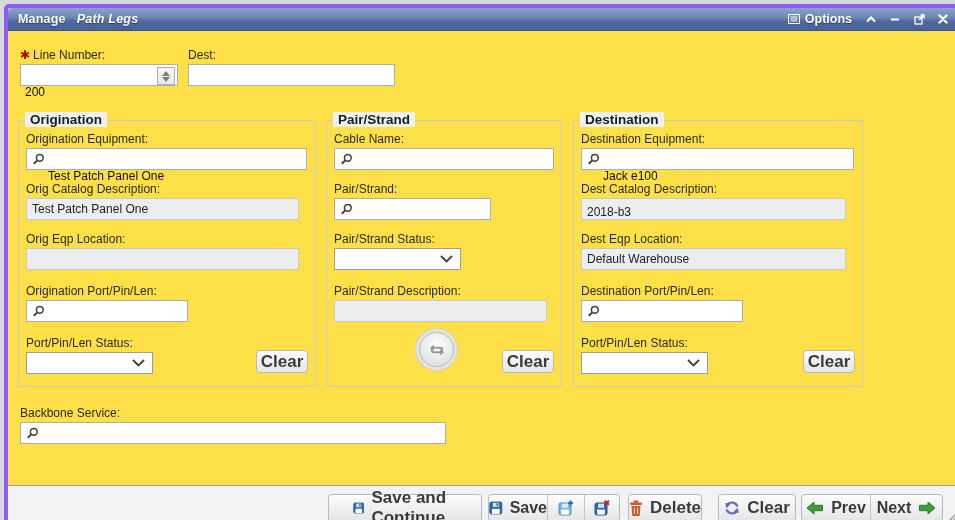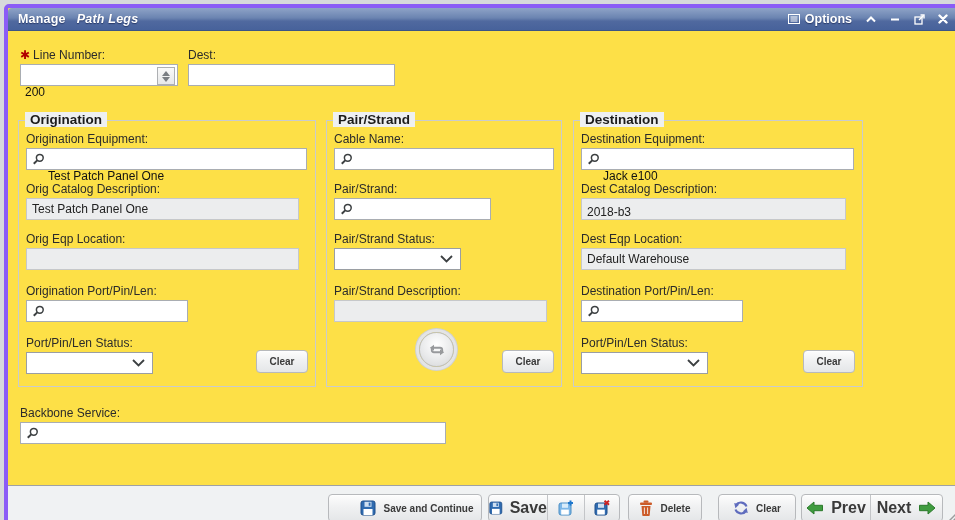--- a/index.html
+++ b/index.html
@@ -27,21 +27,21 @@
   .ro{position:absolute;height:22px;box-sizing:border-box;border:1px solid #c6c8ca;background:#ecedee;
      display:flex;align-items:center;padding:0 5px;font-size:12px;color:#222;}
   .sel{position:absolute;height:22px;box-sizing:border-box;border:1px solid #9a9ea3;background:#fff;
      display:flex;align-items:center;justify-content:flex-end;padding:0 7px;cursor:pointer;}
   
   .fs{position:absolute;top:112px;height:267px;border:1px solid #c9cbcd;box-sizing:border-box;}
   .legend{position:absolute;top:-9px;left:6px;background:#eef0f1;padding:0 5px;font-size:13.5px;font-weight:bold;color:#1c1c1c;}
   
   .btn{position:absolute;display:flex;align-items:center;justify-content:center;gap:7px;box-sizing:border-box;
      background:linear-gradient(#fdfdfd,#f0f1f2 45%,#e4e6e8);border:1px solid #b7b9bc;border-radius:4px;
-     font-size:10px;font-weight:bold;color:#3a3a3a;cursor:pointer;box-shadow:0 1px 0 rgba(255,255,255,.7) inset;}
+     font-size:17px;font-weight:bold;color:#3a3a3a;cursor:pointer;box-shadow:0 1px 0 rgba(255,255,255,.7) inset;}
   .group{position:absolute;display:flex;box-sizing:border-box;border:1px solid #b7b9bc;border-radius:4px;
      background:linear-gradient(#fdfdfd,#f0f1f2 45%,#e4e6e8);box-shadow:0 1px 0 rgba(255,255,255,.7) inset;overflow:hidden;}
   .seg{display:flex;align-items:center;justify-content:center;gap:7px;font-size:16px;font-weight:bold;color:#3a3a3a;cursor:pointer;box-sizing:border-box;}
   .seg + .seg{border-left:1px solid #c3c5c8;}
   .sync{position:absolute;width:33px;height:33px;border-radius:50%;cursor:pointer;
      background:radial-gradient(circle at 50% 35%,#ffffff,#e9eaeb 55%,#d5d6d8);
      border:1px solid #bcbec0;box-shadow:0 0 0 3px #e3e4e6,0 0 0 4px #cfd1d3;display:flex;align-items:center;justify-content:center;}
   .spin{position:absolute;right:2px;top:2px;width:16px;height:16px;border:1px solid #aeb0b3;
      background:linear-gradient(#fafafa,#e7e8e9);display:flex;flex-direction:column;align-items:center;justify-content:center;gap:1px;cursor:pointer;}
   

